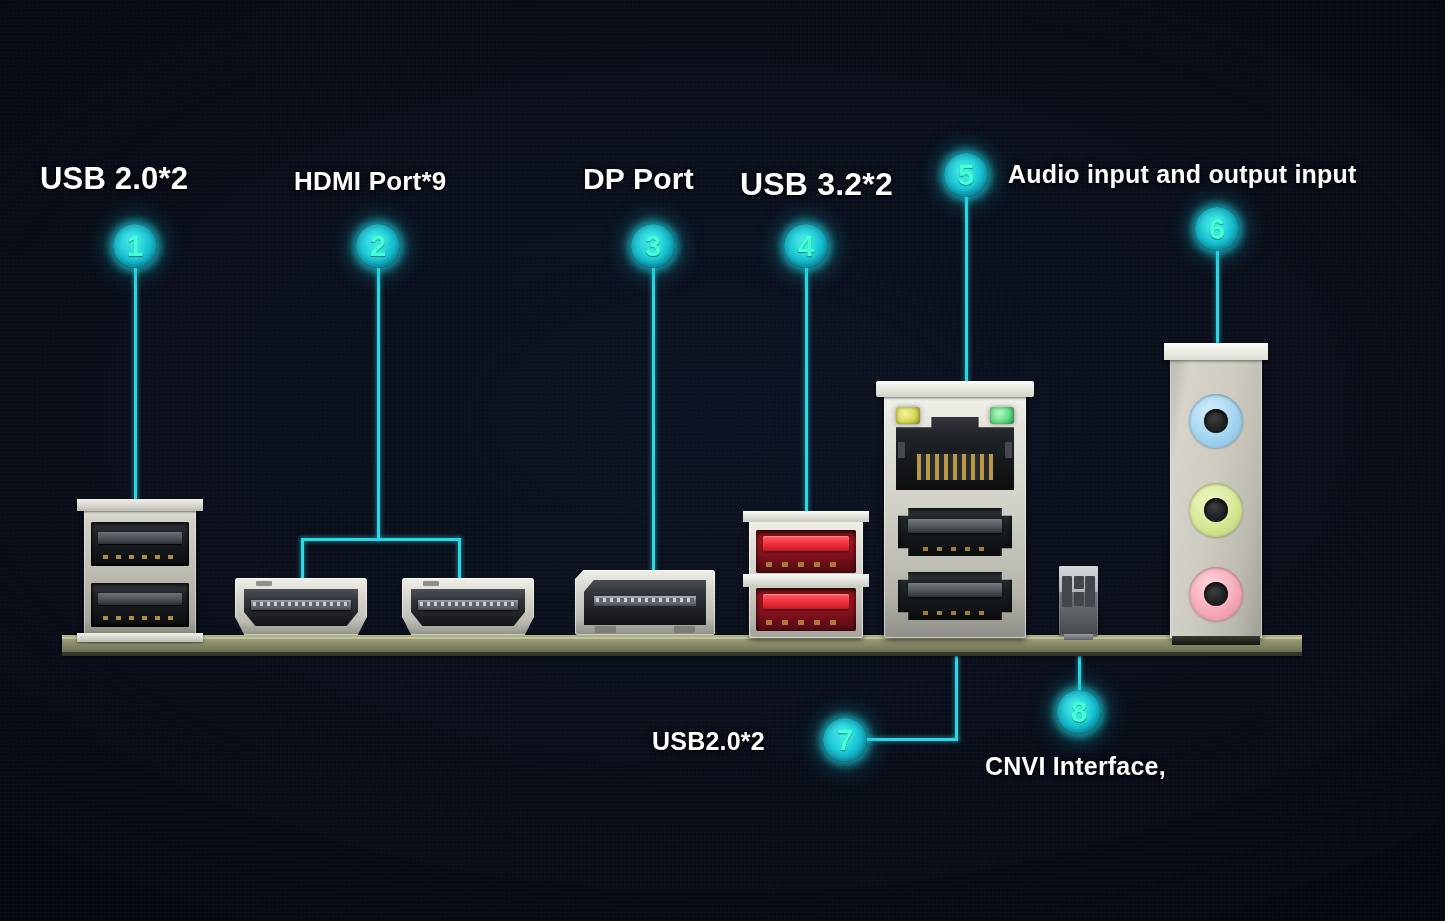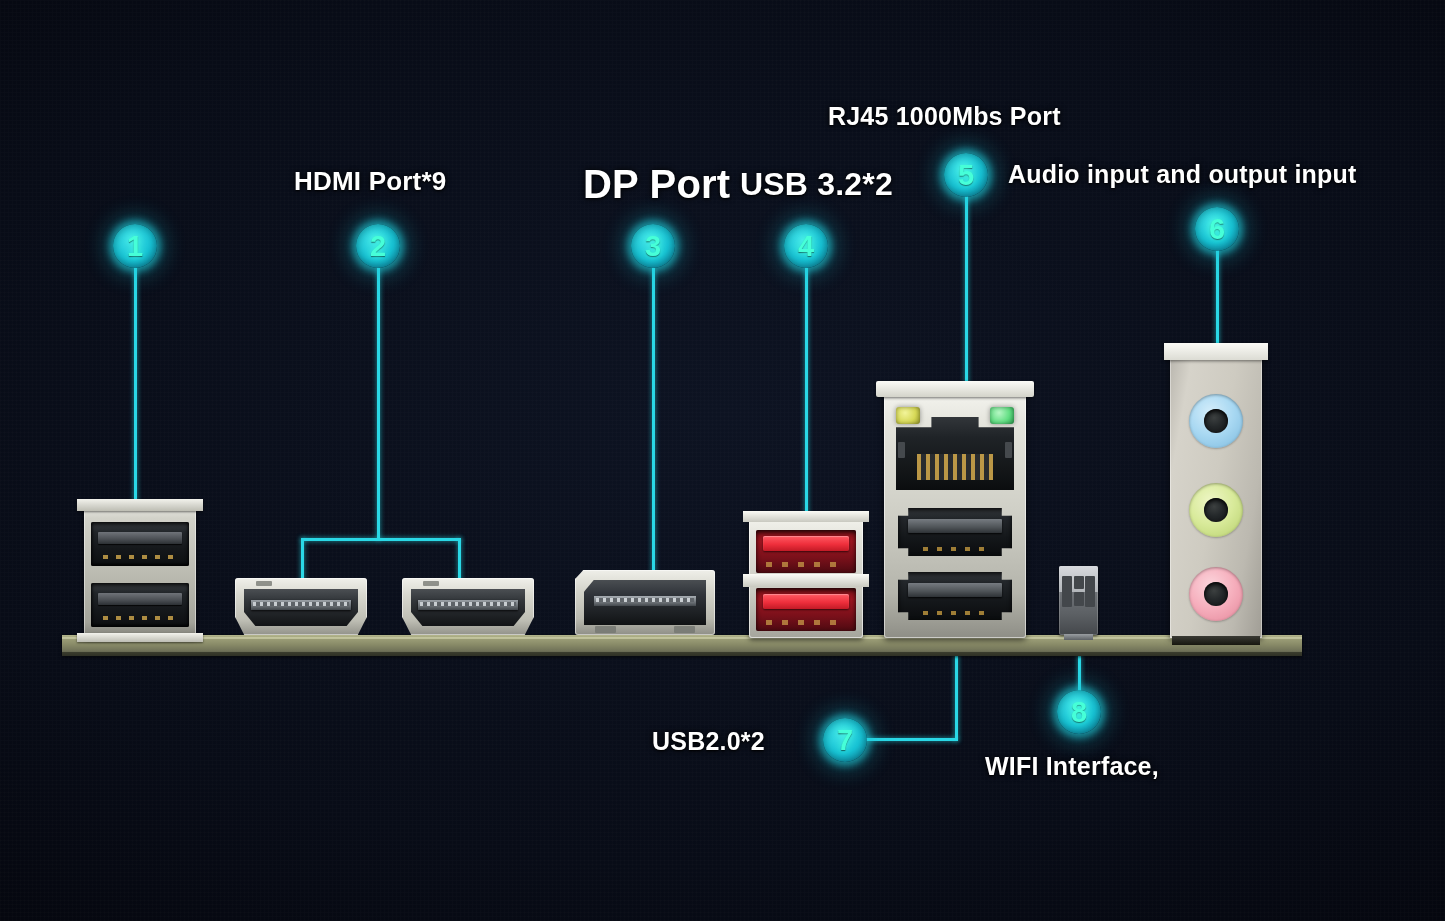--- a/index.html
+++ b/index.html
@@ -266,34 +266,34 @@
   }
   .jack.blue{background:radial-gradient(circle at 40% 34%,#d4edfa 0%,#a8d8f2 48%,#7cb9dd 100%);}
   .jack.green{background:radial-gradient(circle at 40% 34%,#eef6c6 0%,#d8ea9a 48%,#b6cf6c 100%);}
   .jack.pink{background:radial-gradient(circle at 40% 34%,#fbd5dc 0%,#f6afbd 48%,#e4879a 100%);}
 </style>
 </head>
 <body>
 
 <div id="stage">
 
+  <div class="lbl" style="left:40px;top:161px;font-size:31px;">USB 2.0*2</div>
 
   <div class="lbl" style="left:294px;top:166px;font-size:26px;">HDMI Port*9</div>
 
-  <div class="lbl" style="left:583px;top:162px;font-size:40px;">DP Port</div>
+  <div class="lbl" style="left:583px;top:162px;font-size:30px;">DP Port</div>
 
   <div class="lbl" style="left:740px;top:166px;font-size:32px;">USB 3.2*2</div>
 
-  <div class="lbl" style="left:828px;top:102px;font-size:25px;">RJ45 1000Mbs Port</div>
 
   <div class="lbl" style="left:1008px;top:160px;font-size:25px;">Audio input and output input</div>
 
   <div class="lbl" style="left:652px;top:727px;font-size:25px;">USB2.0*2</div>
 
-  <div class="lbl" style="left:985px;top:752px;font-size:25px;">WIFI Interface,</div>
+  <div class="lbl" style="left:985px;top:752px;font-size:25px;">CNVI Interface,</div>
 
   <div class="lead v" style="left:134px;top:268px;height:271px;"></div>
 
   <div class="lead v" style="left:377px;top:268px;height:272px;"></div>
   <div class="lead h" style="left:301px;top:538px;width:160px;"></div>
   <div class="lead v" style="left:301px;top:538px;height:72px;"></div>
   <div class="lead v" style="left:458px;top:538px;height:72px;"></div>
 
   <div class="lead v" style="left:652px;top:268px;height:330px;"></div>
 

